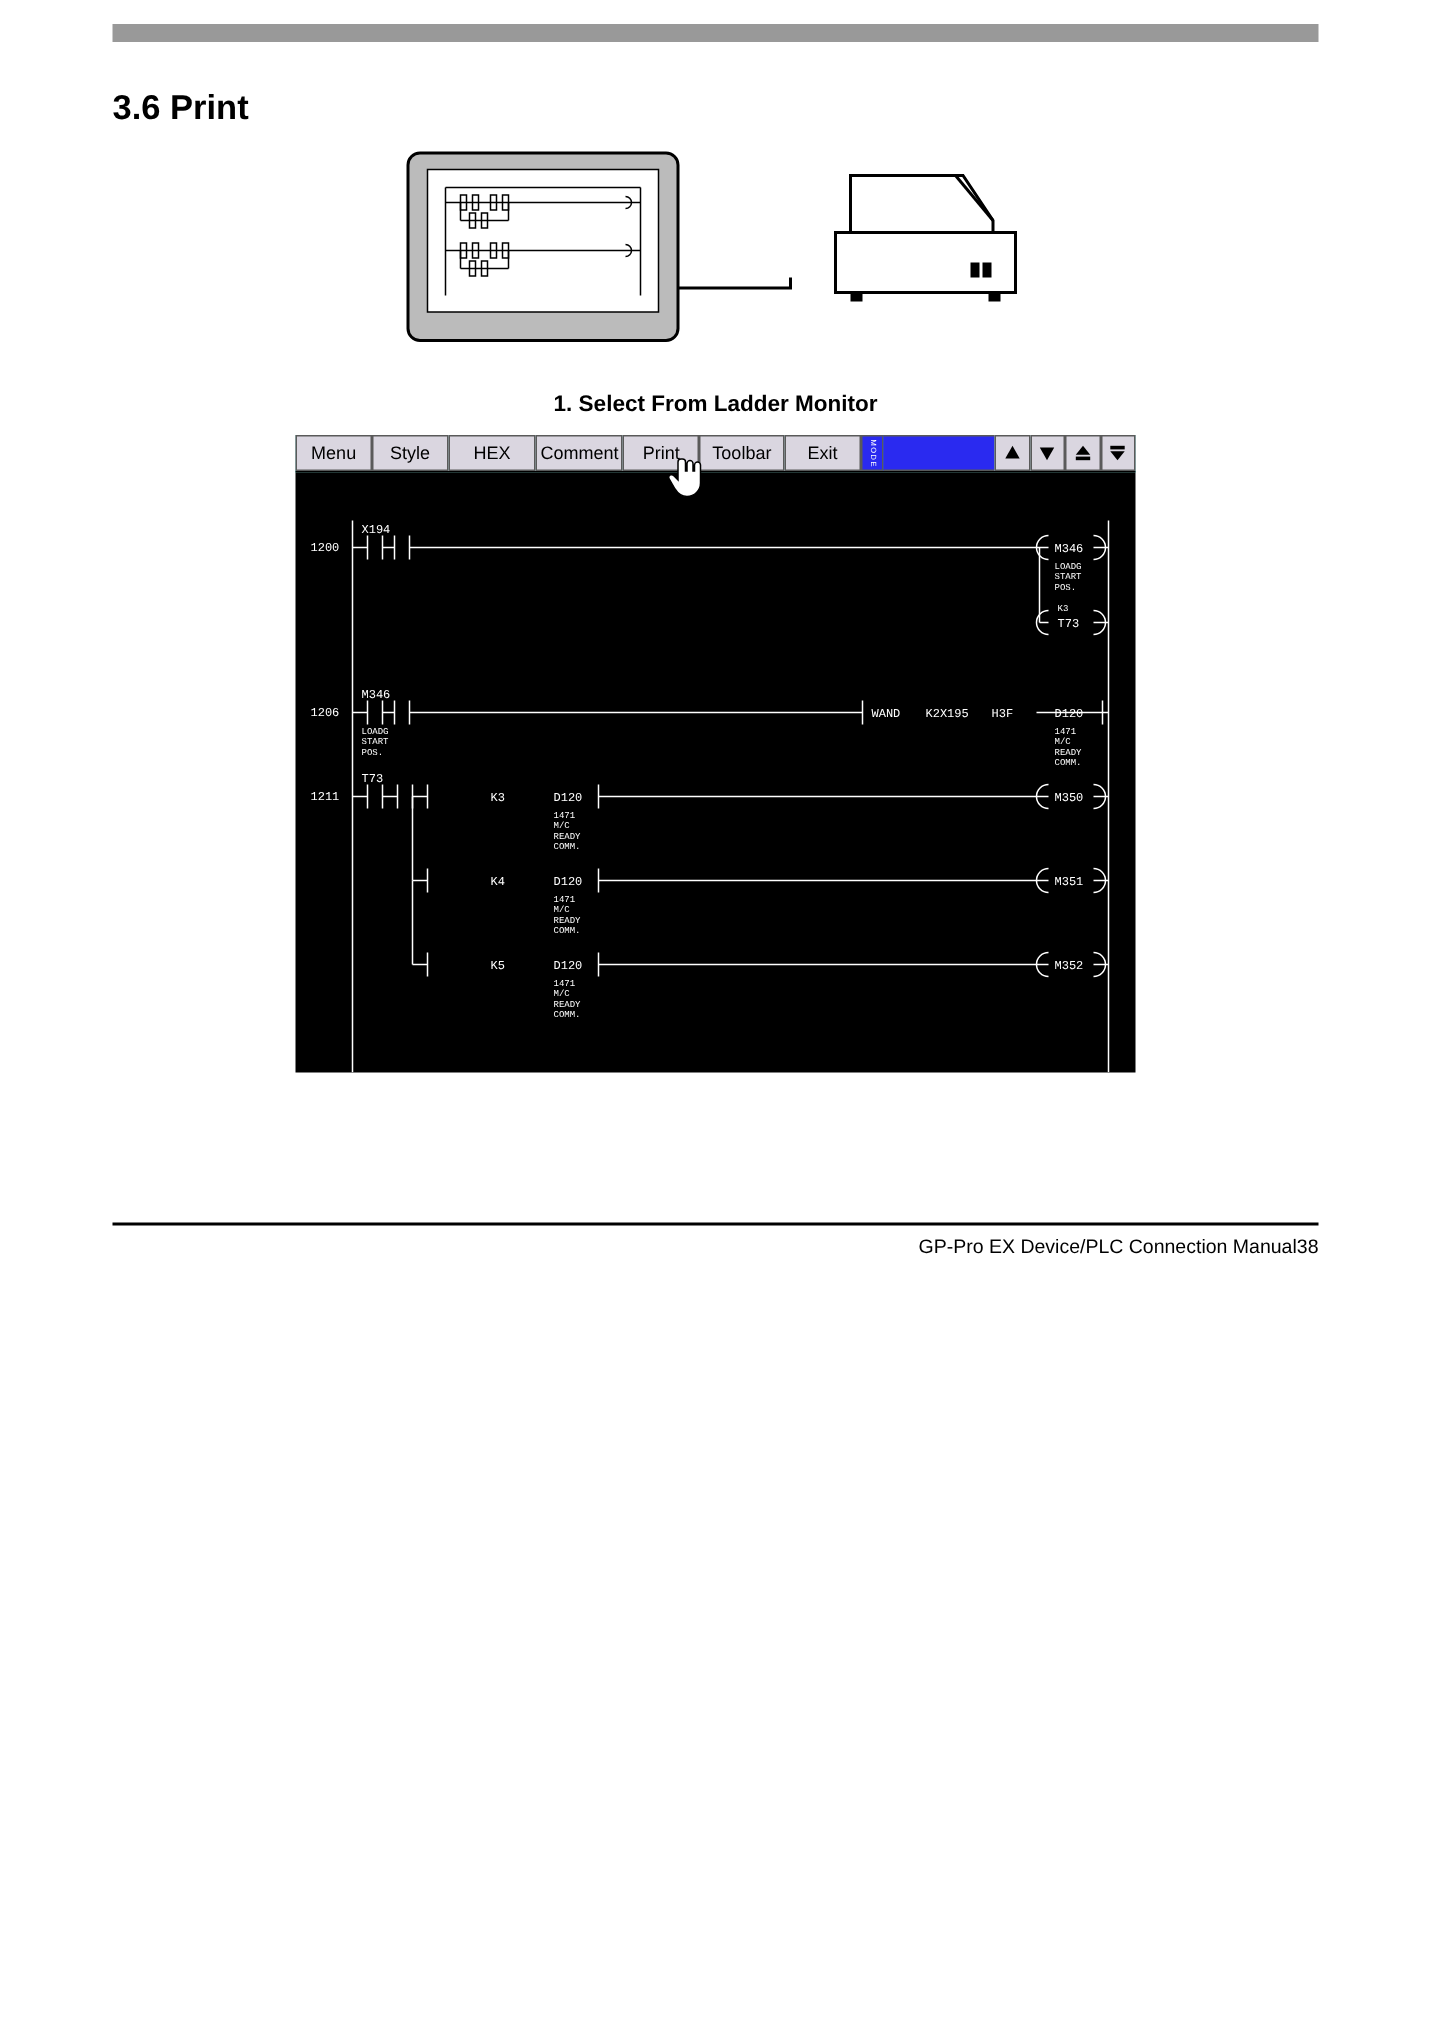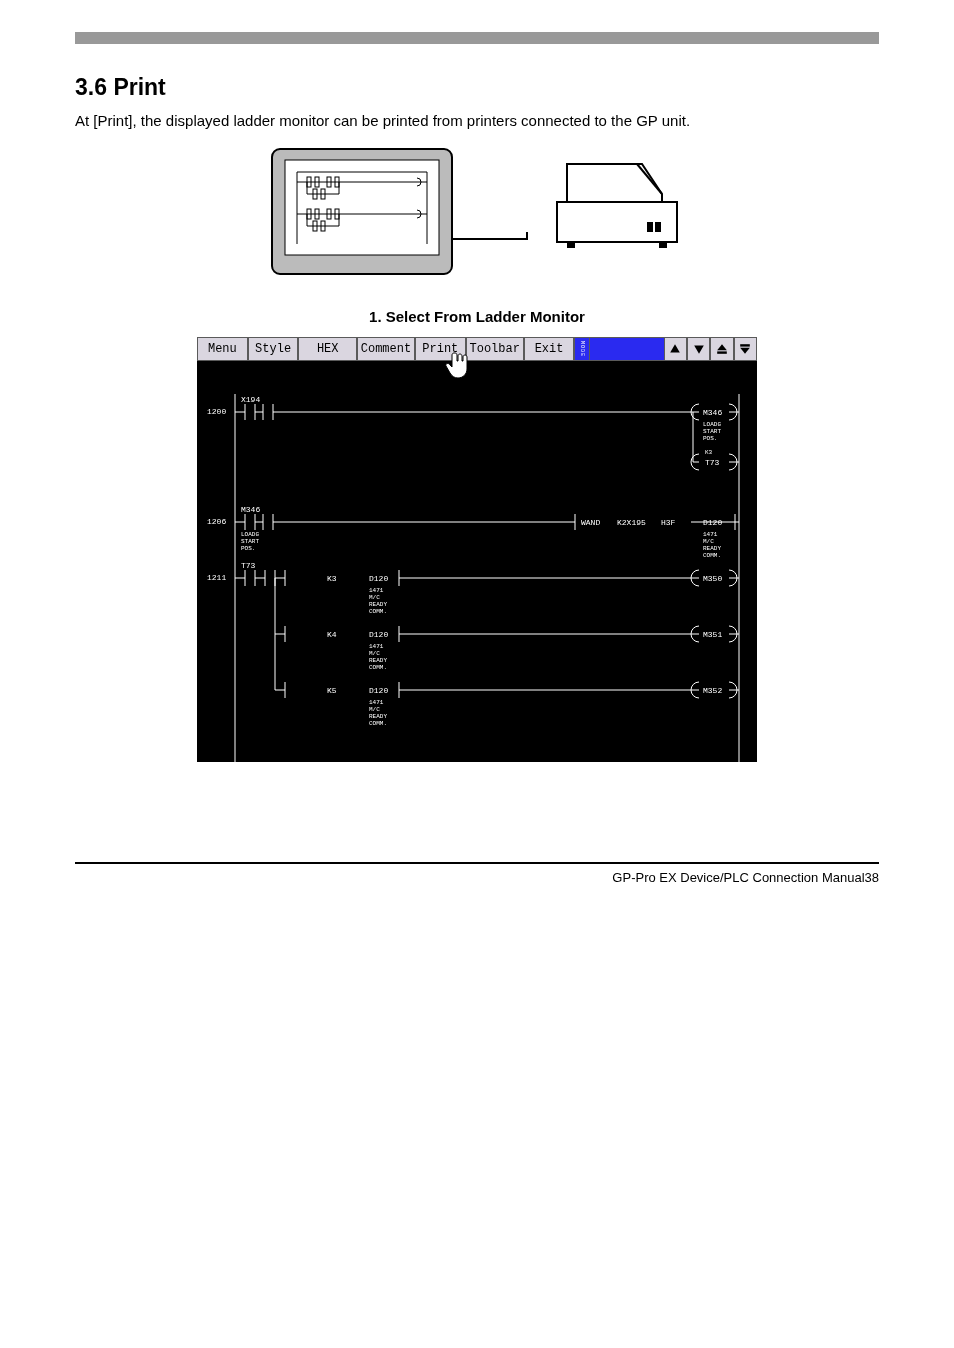--- a/index.html
+++ b/index.html
@@ -4,21 +4,21 @@
 <style>
   body {
     margin: 0;
     padding: 0;
     font-family: Arial, sans-serif;
     background: #fff;
     width: 954px;
   }
   .page {
     width: 954px;
-    padding: 32px 75px 0 75px;
+    padding: 16px 75px 0 75px;
     box-sizing: border-box;
   }
   .header-bar {
     height: 12px;
     background: #999;
     margin-bottom: 30px;
   }
   .section-title {
     font-size: 23px;
     font-weight: bold;
@@ -48,21 +48,21 @@
   }
   .diagram1 svg { width: 420px; height: 140px; }
   .screenshot-wrap {
     width: 560px;
     margin: 12px auto 0 auto;
   }
   .toolbar {
     display: flex;
     align-items: stretch;
     height: 24px;
-    font-family: Liberation Mono, monospace;
+    font-family: Liberation Sans, sans-serif;
     font-size: 12px;
     background: #14b8a6;
     border-bottom: 1px solid #000;
   }
   .toolbar .tbtn {
     border: 1px solid #5a5a5a;
     background: #dad6e0;
     display: flex;
     align-items: center;
     justify-content: center;
@@ -135,21 +135,20 @@
 </head>
 <body>
 
 <div class="page">
   <div class="header-bar"></div>
 
   <div class="section-title">
     <span>3.6</span>
     <span>Print</span>
   </div>
-  <div class="body-text">At [Print], the displayed ladder monitor can be printed from printers connected to the GP unit.</div>
 
   <div class="diagram1">
     <svg viewBox="0 0 420 140">
 
       <rect x="5" y="5" width="180" height="125" rx="8" fill="#bbb" stroke="#000" stroke-width="2"></rect>
       <rect x="18" y="16" width="154" height="95" fill="#fff" stroke="#000" stroke-width="1"></rect>
 
       <g stroke="#000" stroke-width="1" fill="none">
         <line x1="30" y1="28" x2="160" y2="28"></line>
         <line x1="30" y1="28" x2="30" y2="100"></line>

